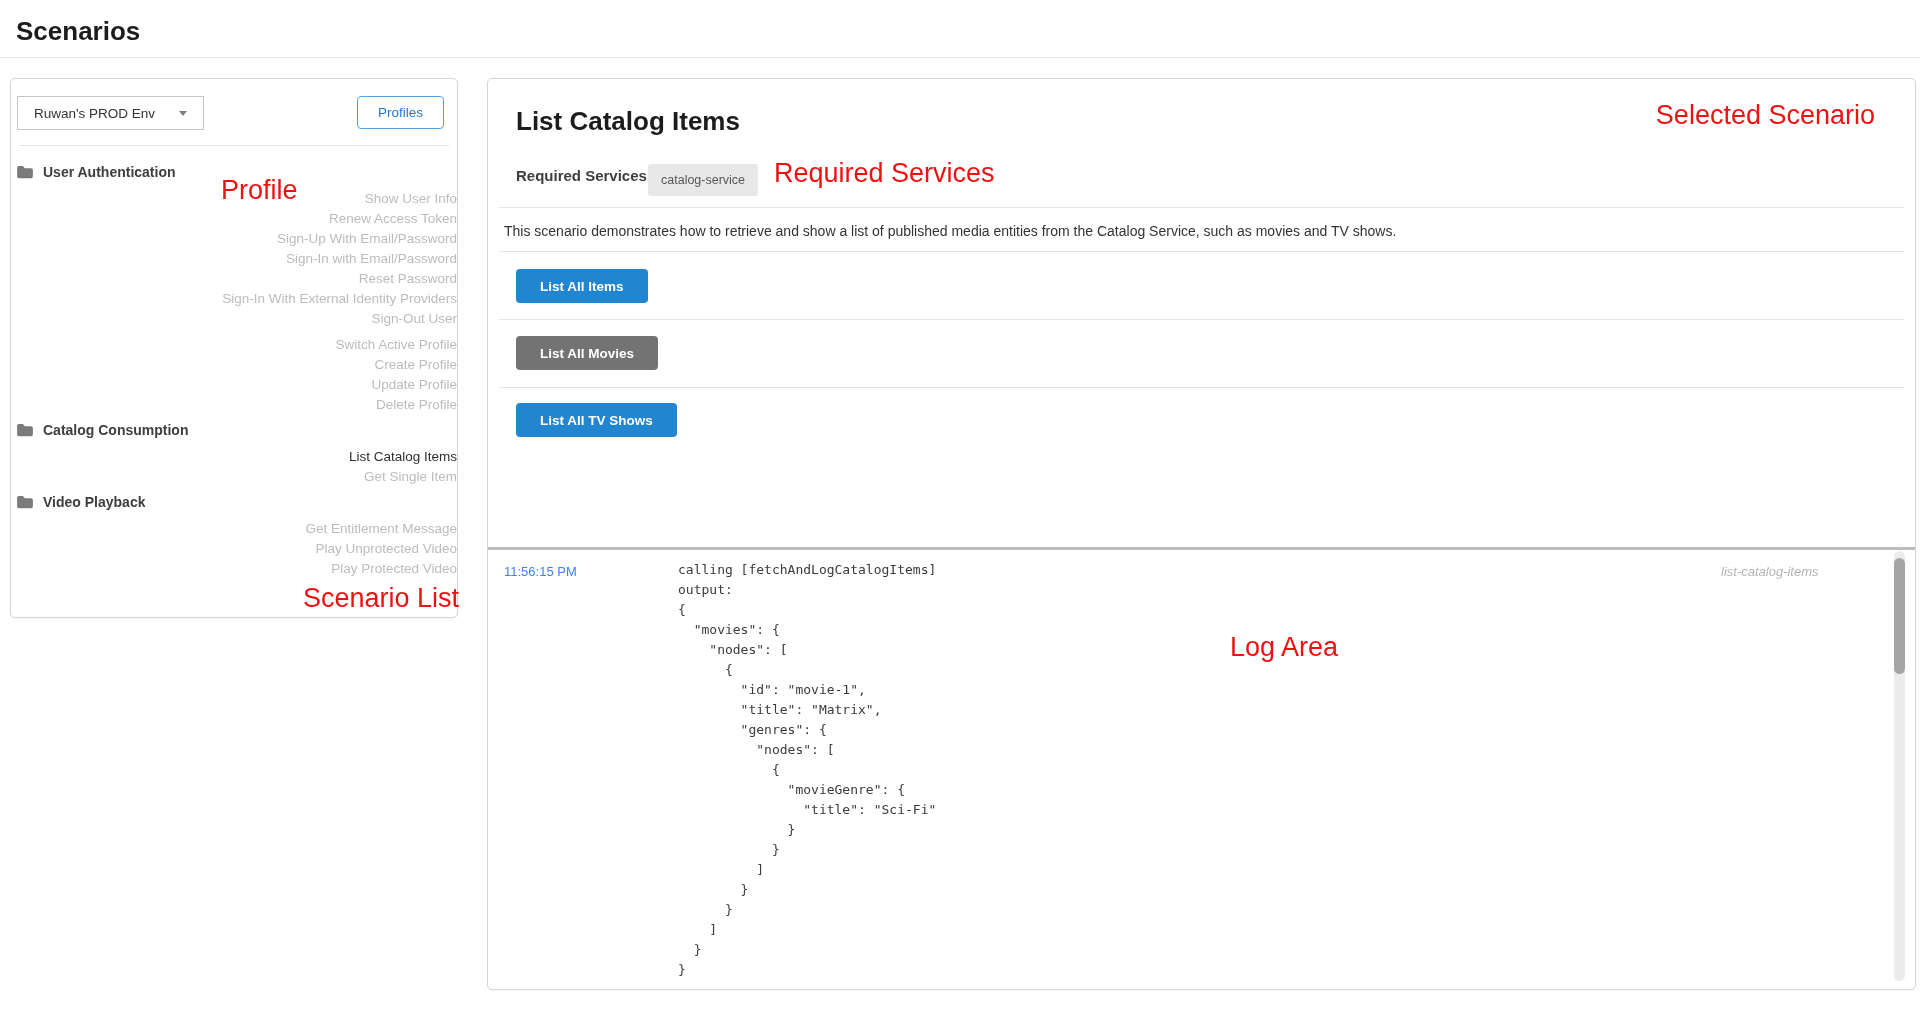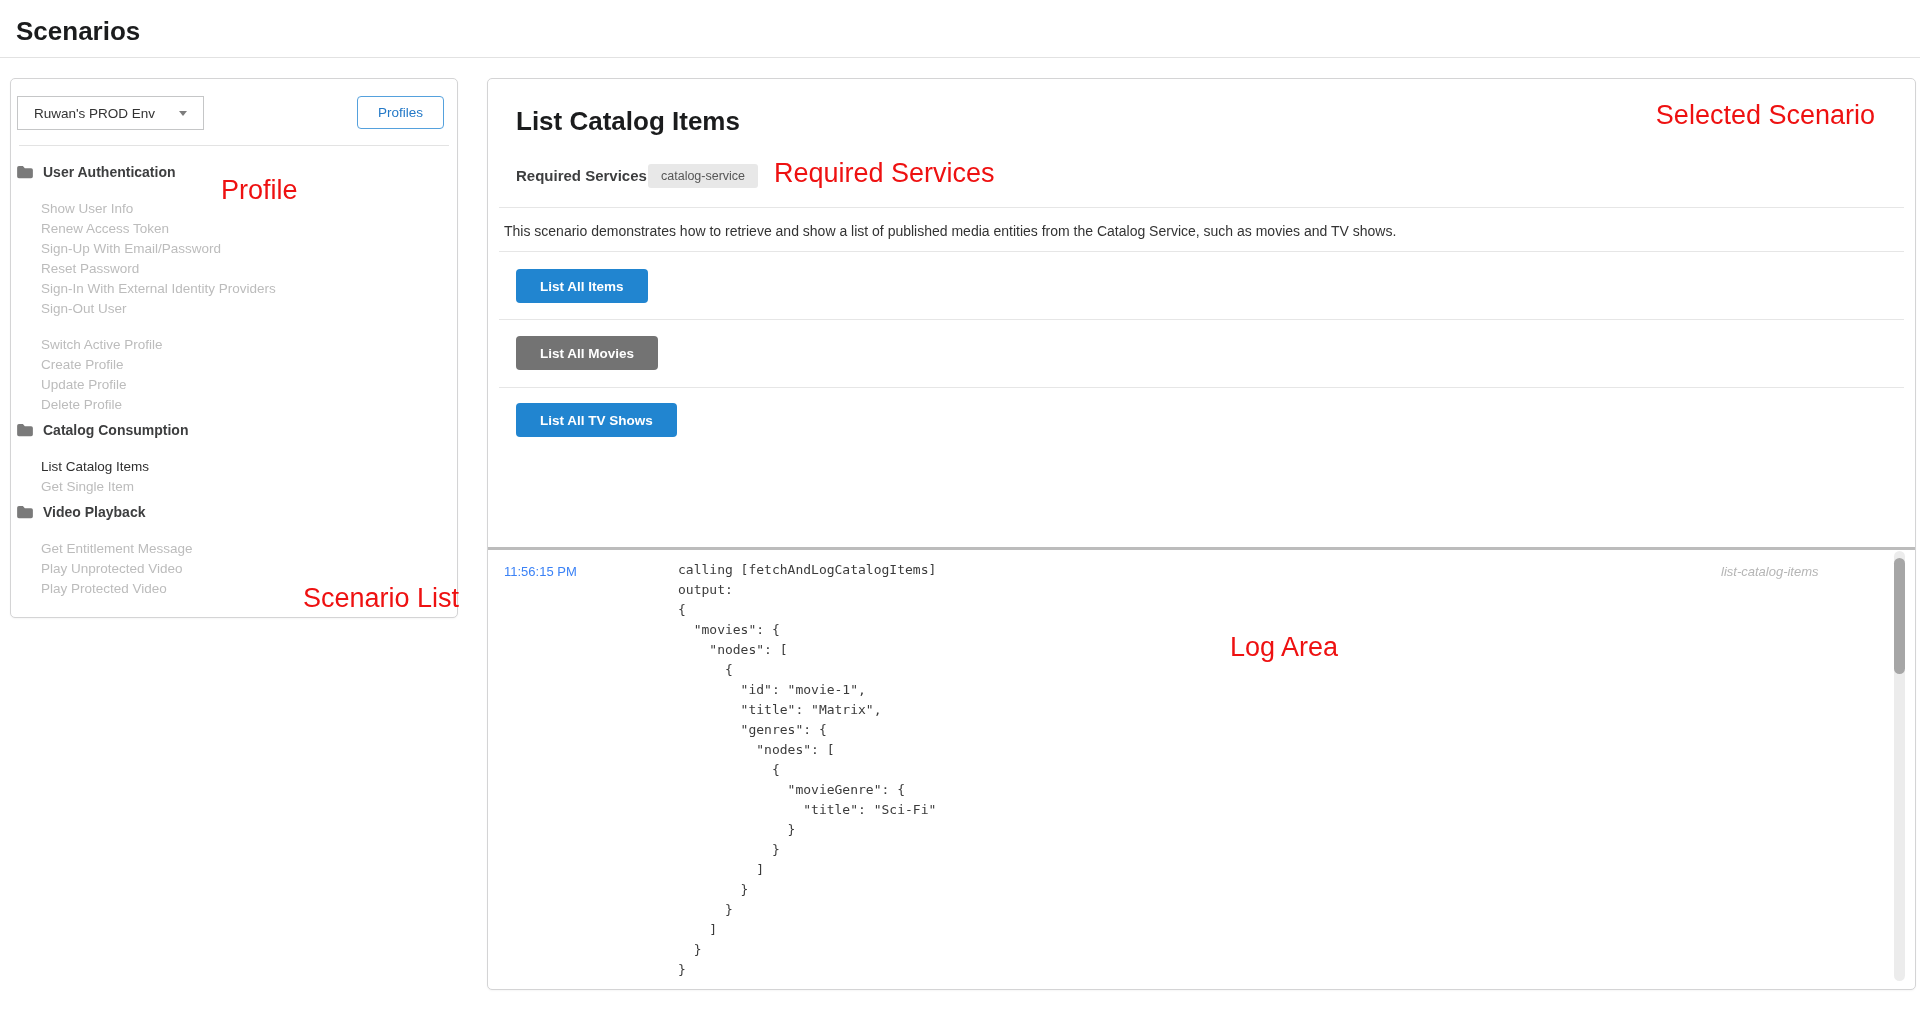--- a/index.html
+++ b/index.html
@@ -24,31 +24,31 @@
   #profiles-button { position:absolute; left:346px; top:17px; width:87px; height:33px; background:#fff; border:1px solid #55a1dd; border-radius:4px; color:#2479c7; font-size:13.5px; font-family:inherit; cursor:pointer; }
   #sidebar-divider { position:absolute; left:8px; right:8px; top:66px; height:1px; background:#e3e3e3; }
 
   
   #scenario-sections { position:absolute; left:0; top:82px; right:0; }
   .section { margin-top:4px; }
   .section:first-child { margin-top:0; }
   .sec-header { display:flex; align-items:center; gap:9px; height:22px; padding-left:5px; cursor:pointer; }
   .sec-header .folder-icon { width:18px; height:14px; display:inline-flex; }
   .sec-label { font-size:14px; font-weight:700; color:#3d3e3f; }
-  .sec-items { list-style:none; margin-top:16px; padding-left:30px; }
+  .sec-items { list-style:none; margin-top:6px; padding-left:30px;text-align:right; }
   .sec-items li { font-size:13.5px; line-height:20px; cursor:pointer; white-space:nowrap; }
   .sec-items li.disabled { color:#bcbcbc; }
   .sec-items li.selected { color:#2f2f2f; }
   #annotation-scenario-list { left:292px; top:505px; }
 
   
   #scenario-title { position:absolute; left:28px; top:27px; font-size:26px; font-weight:700; color:#1b1c1d; }
   #required-services-label { position:absolute; left:28px; top:88px; font-size:15px; font-weight:700; color:#3d3e3f; }
   #required-services-badges { position:absolute; left:160px; top:85px; display:flex; gap:6px; }
-  .service-badge { display:inline-flex; align-items:center; height:24px; padding:0 13px; background:#e8e8e8; border-radius:3px; font-size:12.5px; color:#565656; }
+  .service-badge { display:inline-flex; align-items:center; height:32px; padding:0 13px; background:#e8e8e8; border-radius:3px; font-size:12.5px; color:#565656; }
   #annotation-required-services { left:286px; top:80px; }
   #annotation-selected-scenario { right:40px; top:22px; }
   .thin-divider { position:absolute; left:11px; right:11px; height:1px; background:#e6e6e6; }
   #scenario-description { position:absolute; left:16px; top:144px; font-size:14px; color:#333; }
   .action-btn { position:absolute; left:28px; height:34px; border:none; border-radius:4px; color:#fff; font-size:13.5px; font-weight:700; font-family:inherit; padding:0 24px; cursor:pointer; }
   .action-btn.primary { background:#2185d0; }
   .action-btn.primary-active { background:#737373; }
   #log-divider { position:absolute; left:0; right:0; top:468px; height:3px; background:#bcbcbc; }
 
   
@@ -85,20 +85,21 @@
             <svg width="18" height="14" viewBox="0 0 20 16">
               <path d="M1 3 a2 2 0 0 1 2-2 h4.6 l2.2 2.6 H17 a2 2 0 0 1 2 2 V13 a2 2 0 0 1 -2 2 H3 a2 2 0 0 1 -2-2 Z" fill="#7a7a7a"></path>
             </svg>
           </span>
           <span class="sec-label">User Authentication</span>
         </div>
         <ul class="sec-items">
           <li class="item disabled">Show User Info</li>
           <li class="item disabled">Renew Access Token</li>
           <li class="item disabled">Sign-Up With Email/Password</li>
+          <li class="item disabled">Sign-In with Email/Password</li>
           <li class="item disabled">Reset Password</li>
           <li class="item disabled">Sign-In With External Identity Providers</li>
           <li class="item disabled">Sign-Out User</li>
         </ul>
       </div>
       <div class="section">
         <ul class="sec-items">
           <li class="item disabled">Switch Active Profile</li>
           <li class="item disabled">Create Profile</li>
           <li class="item disabled">Update Profile</li>

